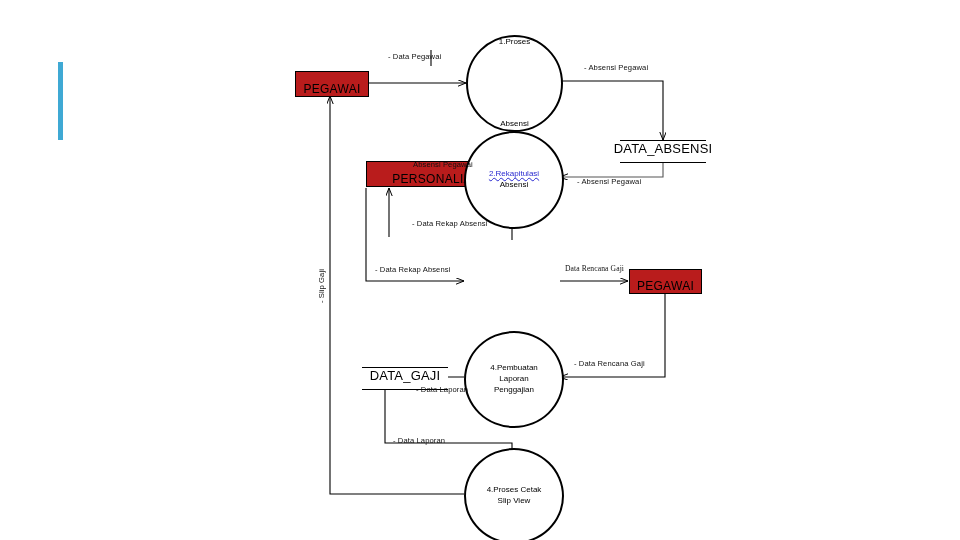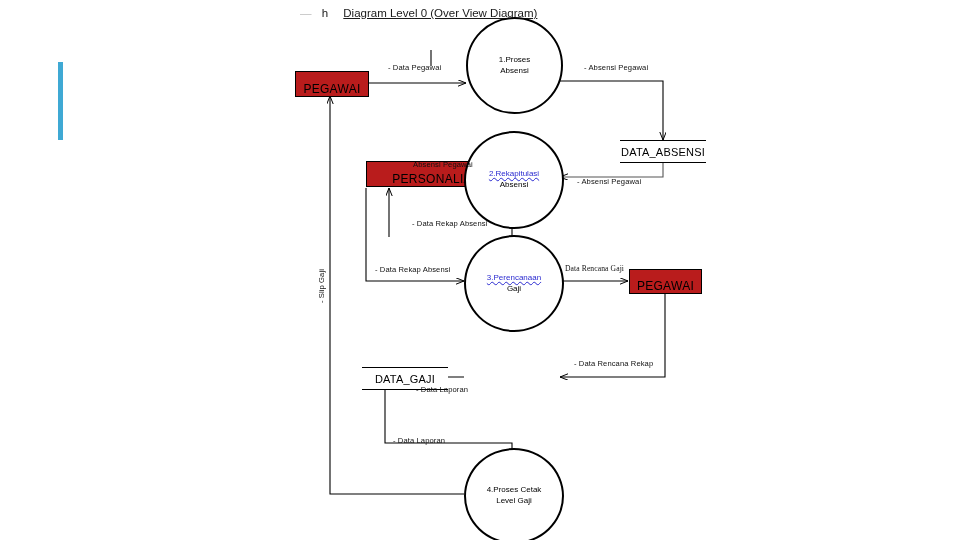--- a/index.html
+++ b/index.html
@@ -47,22 +47,22 @@
     border:1.6px solid #000;
     background:#b91c1c;
     display:flex;align-items:flex-end;justify-content:center;
     font-size:12px;
     color:#000;
     letter-spacing:.3px;
   }
 
   .store{
     position:absolute;
-    display:flex;align-items:center;justify-content:center;
-    font-size:11px;
+    display:flex;justify-content:center;
+    font-size:13px;
     color:#000;
     border-top:1.8px solid #000;
     border-bottom:1.8px solid #000;
     background:#fff;
     letter-spacing:.2px;
   }
 
   .proc{
     position:absolute;
     border:2px solid #000;
@@ -82,25 +82,20 @@
     text-decoration-skip-ink:none;
   }
 </style>
 </head>
 <body>
 
 <div id="page">
 
   <div class="accent-bar" style="background: rgb(63, 169, 212);"></div>
 
-  <div class="heading">
-    <span class="marker">—</span>
-    <span class="bullet">h</span>
-    <span class="ttl">Diagram Level 0 (Over View Diagram)</span>
-  </div>
 
   <svg id="canvas" viewBox="0 0 960 540" xmlns="http://www.w3.org/2000/svg">
     <defs>
       <marker id="ah" markerWidth="9" markerHeight="9" refX="8" refY="3.2" orient="auto" markerUnits="userSpaceOnUse">
         <path d="M0,0 L8,3.2 L0,6.4" fill="none" stroke="#000" stroke-width="1"></path>
       </marker>
     </defs>
     <g fill="none" stroke="#000" stroke-width="1.1">
 
       <line x1="431" y1="50" x2="431" y2="66"></line>
@@ -144,56 +139,57 @@
   </div>
 
   <div class="store" style="left:620px;top:140px;width:86px;height:21px;">
     <span>DATA_ABSENSI</span>
   </div>
 
   <div class="store" style="left:362px;top:367px;width:86px;height:21px;">
     <span>DATA_GAJI</span>
   </div>
 
-  <div class="proc" style="left:466px;top:17px;width:93px;height:93px;">
+  <div class="proc" style="left:466px;top:35px;width:93px;height:93px;justify-content:space-between;">
     <span class="ln">1.Proses</span>
     <span class="ln">Absensi</span>
   </div>
 
   <div class="proc" style="left:464px;top:131px;width:96px;height:94px;text-align:right;">
     <span class="ln misspell">2.Rekapitulasi</span>
     <span class="ln">Absensi</span>
   </div>
 
-  <div class="proc" style="left:464px;top:235px;width:96px;height:93px;">
-    <span class="ln misspell">3.Perencanaan</span>
-    <span class="ln">Gaji</span>
+
+  <div class="proc" style="left:464px;top:331px;width:96px;height:93px;">
+    <span class="ln">4.Pembuatan</span>
+    <span class="ln">Laporan</span>
+    <span class="ln">Penggajian</span>
   </div>
-
 
   <div class="proc" style="left:464px;top:448px;width:96px;height:92px;">
     <span class="ln">4.Proses Cetak</span>
-    <span class="ln">Level Gaji</span>
+    <span class="ln">Slip View</span>
   </div>
 
-  <div class="lbl" style="left:388px;top:63px;">-  Data Pegawai</div>
+  <div class="lbl" style="left:388px;top:52px;">-  Data Pegawai</div>
 
   <div class="lbl" style="left:584px;top:63px;">-  Absensi Pegawai</div>
 
   <div class="lbl" style="left:413px;top:160px;">Absensi Pegawai</div>
 
   <div class="lbl" style="left:577px;top:177px;">-  Absensi Pegawai</div>
 
   <div class="lbl" style="left:412px;top:219px;">-  Data Rekap Absensi</div>
 
   <div class="lbl" style="left:375px;top:265px;">-  Data Rekap Absensi</div>
 
   <div class="lbl" style="left:565px;top:264px;font-family:Liberation Serif, serif;">Data Rencana Gaji</div>
 
-  <div class="lbl" style="left:574px;top:359px;">-  Data Rencana Rekap</div>
+  <div class="lbl" style="left:574px;top:359px;">-  Data Rencana Gaji</div>
 
   <div class="lbl" style="left:416px;top:385px;">-  Data Laporan</div>
 
   <div class="lbl" style="left:393px;top:436px;">-  Data Laporan</div>
 
   <div class="lbl vert" style="left:317px;top:303px;">-  Slip Gaji</div>
 
 </div>
 
 </body></html>

